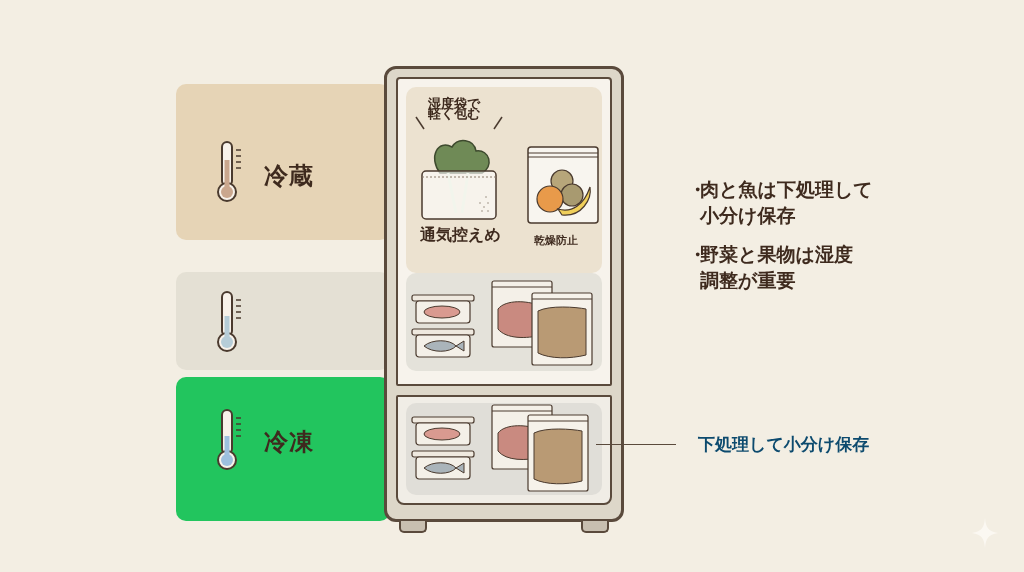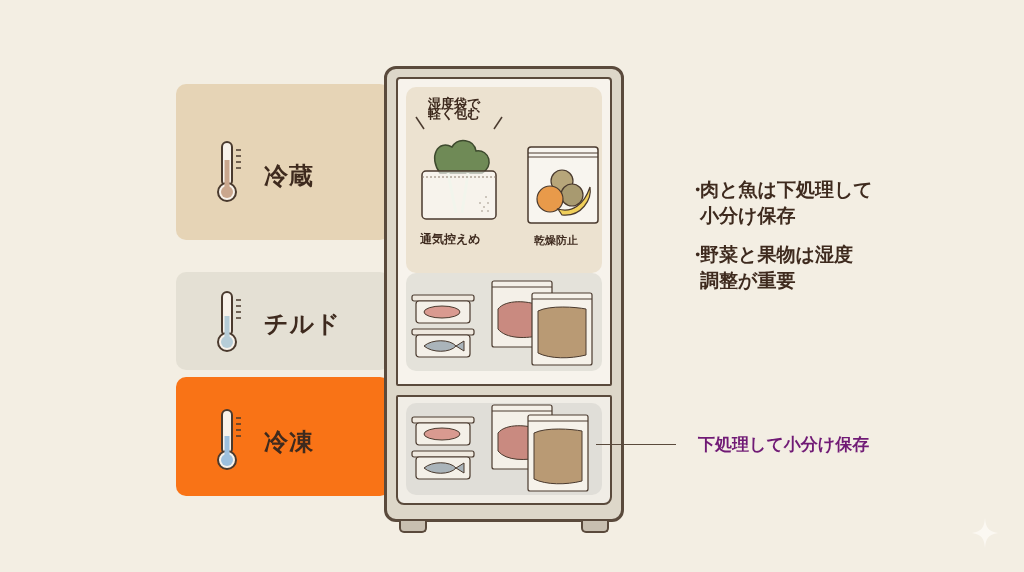--- a/index.html
+++ b/index.html
@@ -12,21 +12,21 @@
   .zone {
     position:absolute; left:176px; width:214px; border-radius:10px;
     display:flex; align-items:center;
   }
   .zone .thermo { position:absolute; left:40px; }
   .zone .label {
     position:absolute; left:88px; font-size:24px; font-weight:bold; color:#3e2a1e; letter-spacing:1px;
   }
   #zone-fridge { top:84px; height:156px; background:#e6d4b6; }
   #zone-chilled { top:272px; height:98px; background:#e4e0d4; }
-  #zone-freezer { top:377px; height:119px; background:#f97316; }
+  #zone-freezer { top:377px; height:144px; background:#22c55e; }
 
   
   #fridge {
     position:absolute; left:384px; top:66px; width:240px; height:456px;
     border:3px solid #5a4a3c; border-radius:12px; background:#ddd7c9; box-sizing:border-box;
   }
   .door {
     position:absolute; left:9px; width:216px; border:2px solid #5a4a3c; box-sizing:border-box;
     background:#f7f3ec;
   }
@@ -41,21 +41,21 @@
   .foot { position:absolute; bottom:-14px; width:24px; height:10px; background:#c8bfb0; border:2px solid #5a4a3c; border-top:none; border-radius:0 0 5px 5px; }
 
   .caption { position:absolute; font-size:13px; font-weight:bold; color:#3e2a1e; white-space:nowrap; }
 
   .bullets { position:absolute; left:688px; top:176px; }
   .bullet { font-size:19px; font-weight:bold; line-height:26px; margin-bottom:13px; color:#3e2a1e; }
   .bullet .dot { display:inline-block; width:12px; }
   .bullet .l2 { padding-left:12px; display:block; }
 
   #callout-line { position:absolute; left:596px; top:444px; width:80px; height:1px; background:#5a4a3c; }
-  #callout-text { position:absolute; left:698px; top:433px; font-size:17px; font-weight:bold; color:#701a75; }
+  #callout-text { position:absolute; left:698px; top:433px; font-size:17px; font-weight:bold; color:#0c4a6e; }
 
   #sparkle { position:absolute; left:972px; top:518px; }
 </style>
 </head>
 <body>
 
 <div class="zone" id="zone-fridge">
   <svg class="thermo" width="26" height="64" viewBox="0 0 26 64" style="top:56px">
     <rect x="6" y="2" width="10" height="44" rx="5" fill="#f8f2ea" stroke="#4a3a2e" stroke-width="2"></rect>
     <circle cx="11" cy="52" r="9" fill="#f8f2ea" stroke="#4a3a2e" stroke-width="2"></circle>
@@ -77,21 +77,20 @@
     <circle cx="11" cy="52" r="9" fill="#f8f2ea" stroke="#4a3a2e" stroke-width="2"></circle>
     <rect x="8.5" y="26" width="5" height="24" fill="#b6cdd8"></rect>
     <circle cx="11" cy="52" r="6" fill="#b6cdd8"></circle>
     <g stroke="#4a3a2e" stroke-width="1.5">
         <line x1="20" y1="10" x2="25" y2="10"></line>
         <line x1="20" y1="16" x2="25" y2="16"></line>
         <line x1="20" y1="22" x2="25" y2="22"></line>
         <line x1="20" y1="28" x2="25" y2="28"></line>
       </g>
   </svg>
-  <span class="label" style="top:36px">チルド</span>
 </div>
 
 <div class="zone" id="zone-freezer">
   <svg class="thermo" width="26" height="64" viewBox="0 0 26 64" style="top:31px">
     <rect x="6" y="2" width="10" height="44" rx="5" fill="#f8f2ea" stroke="#4a3a2e" stroke-width="2"></rect>
     <circle cx="11" cy="52" r="9" fill="#f8f2ea" stroke="#4a3a2e" stroke-width="2"></circle>
     <rect x="8.5" y="28" width="5" height="22" fill="#9dc0de"></rect>
     <circle cx="11" cy="52" r="6" fill="#9dc0de"></circle>
     <g stroke="#4a3a2e" stroke-width="1.5">
         <line x1="20" y1="10" x2="25" y2="10"></line>
@@ -130,21 +129,21 @@
 
       <svg width="78" height="86" viewBox="0 0 78 86" style="position:absolute;left:118px;top:56px">
         <rect x="4" y="4" width="70" height="76" rx="3" fill="rgba(255,255,255,0.65)" stroke="#4a3a2e" stroke-width="1.5"></rect>
         <line x1="4" y1="10" x2="74" y2="10" stroke="#4a3a2e" stroke-width="1.2"></line>
         <line x1="4" y1="14" x2="74" y2="14" stroke="#4a3a2e" stroke-width="1"></line>
         <circle cx="38" cy="38" r="11" fill="#b7a67a" stroke="#4a3a2e" stroke-width="1.2"></circle>
         <circle cx="48" cy="52" r="11" fill="#a89a70" stroke="#4a3a2e" stroke-width="1.2"></circle>
         <circle cx="26" cy="56" r="13" fill="#e89a4a" stroke="#4a3a2e" stroke-width="1.2"></circle>
         <path d="M34 66 C48 70 60 62 66 44 C68 56 58 74 38 72 Z" fill="#f0cf5a" stroke="#4a3a2e" stroke-width="1.2"></path>
       </svg>
-      <div class="caption" style="left:14px;top:144px;font-size:12px;">通気控えめ</div>
+      <div class="caption" style="left:14px;top:138px;font-size:16px;">通気控えめ</div>
       <div class="caption" style="left:128px;top:146px;font-size:11px;">乾燥防止</div>
     </div>
 
     <div class="shelf" id="shelf-chilled">
       <svg width="190" height="90" viewBox="0 0 190 90" style="position:absolute;left:4px;top:6px">
 
         <rect x="2" y="16" width="62" height="6" rx="2" fill="#efe9df" stroke="#4a3a2e" stroke-width="1.2"></rect>
         <rect x="6" y="22" width="54" height="22" rx="3" fill="#f4f0e8" stroke="#4a3a2e" stroke-width="1.2"></rect>
         <ellipse cx="32" cy="33" rx="18" ry="6" fill="#d99a90" stroke="#4a3a2e" stroke-width="1"></ellipse>
 

